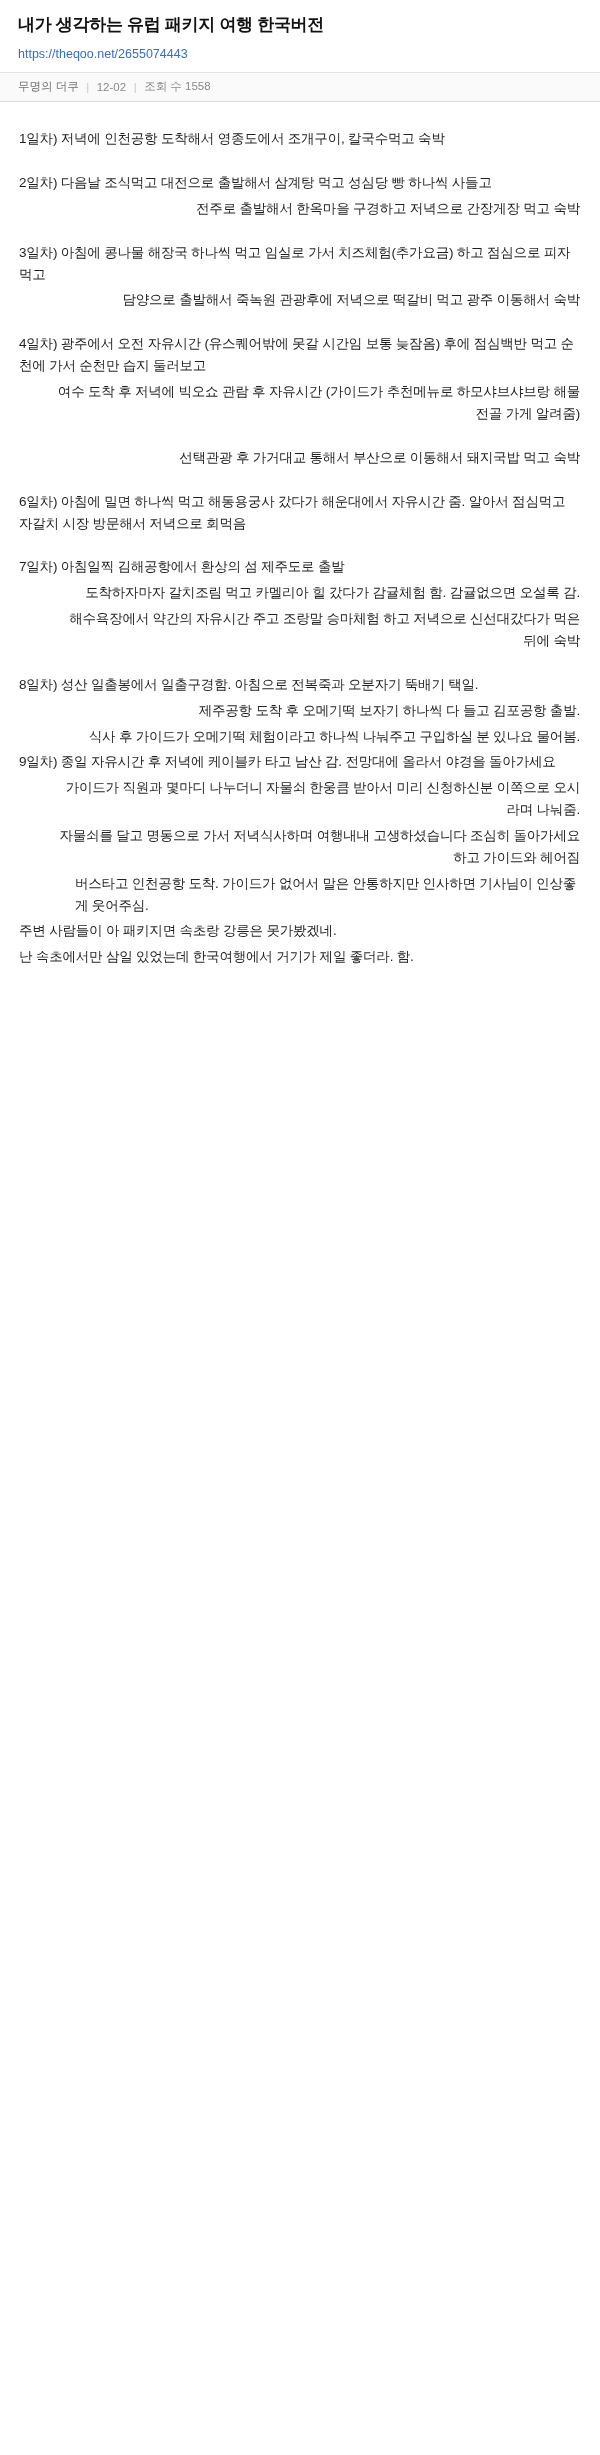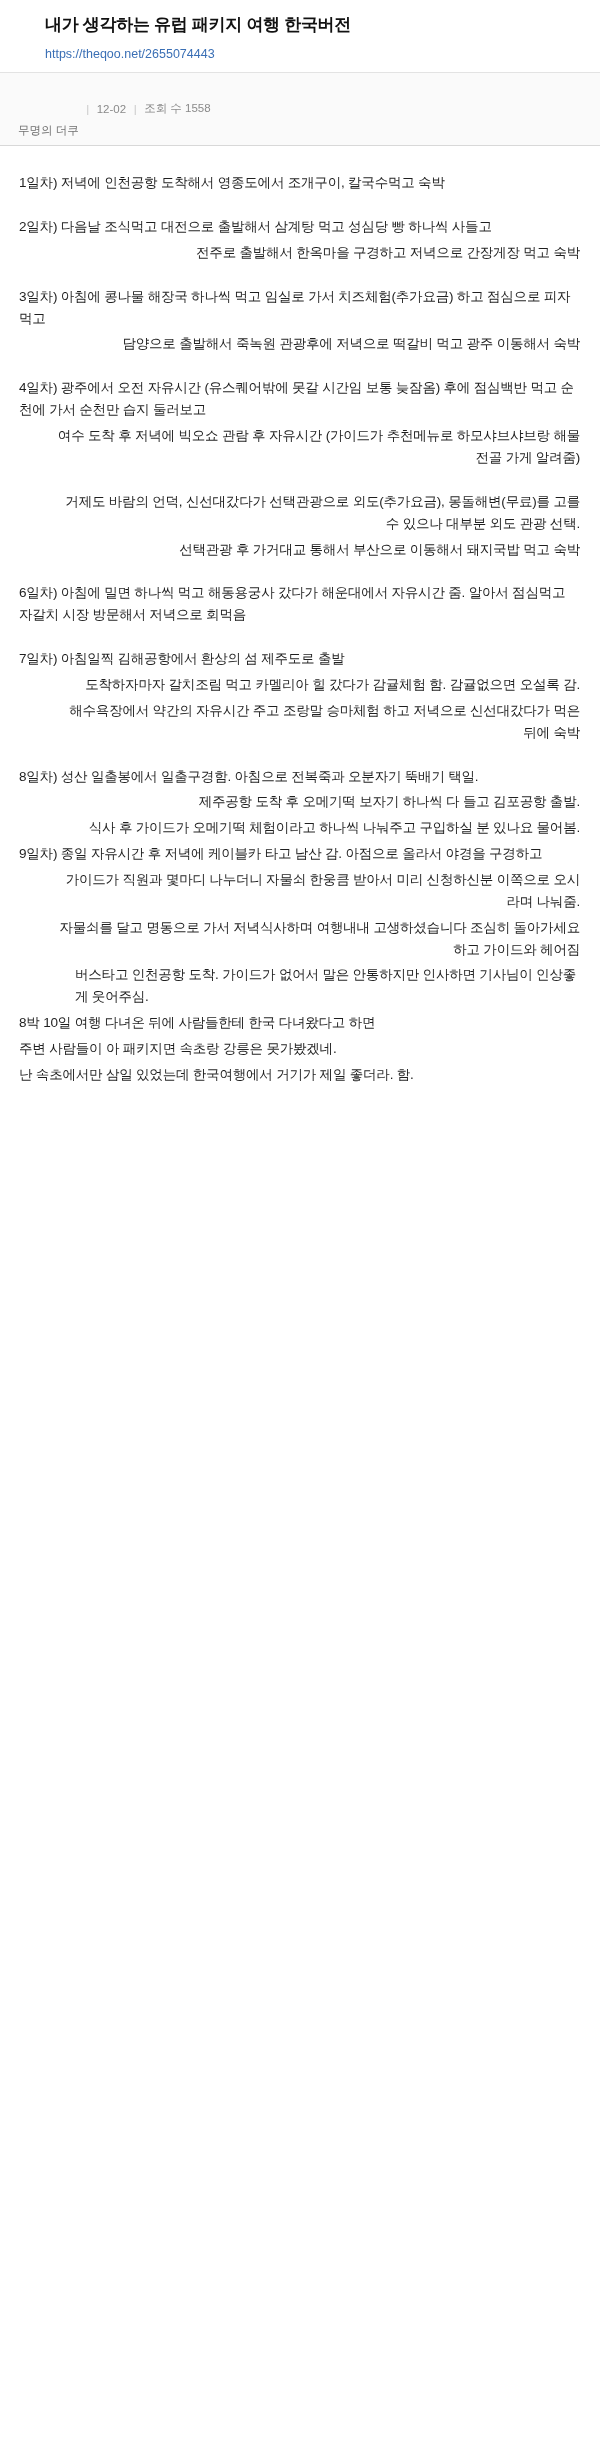--- a/index.html
+++ b/index.html
@@ -15,21 +15,20 @@
   }
   .page {
     width: 600px;
     min-height: 2455px;
     box-sizing: border-box;
     background: #ffffff;
     position: relative;
   }
   .header {
     padding: 14px 18px 0 18px;
-    margin-left: 27px;
   }
   .post-title {
     font-size: 17px;
     font-weight: bold;
     color: #111111;
     line-height: 1.35;
     letter-spacing: -0.3px;
   }
   .post-url {
     margin-top: 9px;
@@ -45,21 +44,20 @@
     border-bottom: 1px solid #d8d8d8;
     background: #fafafa;
     font-size: 11.5px;
     color: #7a7a7a;
     display: flex;
     align-items: center;
     gap: 0;
   }
   .meta-bar .author {
     color: #6f6f6f;
-    margin-top: 44px;
   }
   .meta-bar .sep {
     display: inline-block;
     width: 18px;
     text-align: center;
     color: #c9c9c9;
   }
   .meta-bar .date { color: #8a8a8a; }
   .meta-bar .views { color: #8a8a8a; }
 
@@ -99,32 +97,30 @@
 
   <div class="body-wrap">
     <div id="paragraph-host">
         <div class="para">1일차) 저녁에 인천공항 도착해서 영종도에서 조개구이, 칼국수먹고 숙박</div>
         <div class="para tight">2일차) 다음날 조식먹고 대전으로 출발해서 삼계탕 먹고 성심당 빵 하나씩 사들고</div>
         <div class="para indent1">전주로 출발해서 한옥마을 구경하고 저녁으로 간장게장 먹고 숙박</div>
         <div class="para tight">3일차) 아침에 콩나물 해장국 하나씩 먹고 임실로 가서 치즈체험(추가요금) 하고 점심으로 피자먹고</div>
         <div class="para indent1">담양으로 출발해서 죽녹원 관광후에 저녁으로 떡갈비 먹고 광주 이동해서 숙박</div>
         <div class="para tight">4일차) 광주에서 오전 자유시간 (유스퀘어밖에 못갈 시간임 보통 늦잠옴) 후에 점심백반 먹고 순천에 가서 순천만 습지 둘러보고</div>
         <div class="para indent1">여수 도착 후 저녁에 빅오쇼 관람 후 자유시간 (가이드가 추천메뉴로 하모샤브샤브랑 해물전골 가게 알려줌)</div>
-        <div class="para indent1 tight">거제도 바람의 언덕, 신선대갔다가 선택관광으로 외도(추가요금), 몽돌해변(무료)를 고를 수 있으나 대부분 외도 관광 선택.</div>
         <div class="para indent1">선택관광 후 가거대교 통해서 부산으로 이동해서 돼지국밥 먹고 숙박</div>
         <div class="para">6일차) 아침에 밀면 하나씩 먹고 해동용궁사 갔다가 해운대에서 자유시간 줌. 알아서 점심먹고 자갈치 시장 방문해서 저녁으로 회먹음</div>
         <div class="para tight">7일차) 아침일찍 김해공항에서 환상의 섬 제주도로 출발</div>
         <div class="para indent1 tight">도착하자마자 갈치조림 먹고 카멜리아 힐 갔다가 감귤체험 함. 감귤없으면 오설록 감.</div>
         <div class="para indent1">해수욕장에서 약간의 자유시간 주고 조랑말 승마체험 하고 저녁으로 신선대갔다가 먹은 뒤에 숙박</div>
         <div class="para tight">8일차) 성산 일출봉에서 일출구경함. 아침으로 전복죽과 오분자기 뚝배기 택일.</div>
         <div class="para indent1 tight">제주공항 도착 후 오메기떡 보자기 하나씩 다 들고 김포공항 출발.</div>
         <div class="para indent1 tight">식사 후 가이드가 오메기떡 체험이라고 하나씩 나눠주고 구입하실 분 있나요 물어봄.</div>
-        <div class="para tight">9일차) 종일 자유시간 후 저녁에 케이블카 타고 남산 감. 아점으로 올라서 야경을 구경하고</div>
+        <div class="para tight">9일차) 종일 자유시간 후 저녁에 케이블카 타고 남산 감. 전망대에 올라서 야경을 돌아가세요</div>
         <div class="para indent1 tight">가이드가 직원과 몇마디 나누더니 자물쇠 한웅큼 받아서 미리 신청하신분 이쪽으로 오시라며 나눠줌.</div>
         <div class="para indent1 tight">자물쇠를 달고 명동으로 가서 저녁식사하며 여행내내 고생하셨습니다 조심히 돌아가세요 하고 가이드와 헤어짐</div>
         <div class="para indent2 tight">버스타고 인천공항 도착. 가이드가 없어서 말은 안통하지만 인사하면 기사님이 인상좋게 웃어주심.</div>
-        <div class="para tight">8박 10일 여행 다녀온 뒤에 사람들한테 한국 다녀왔다고 하면</div>
         <div class="para tight">주변 사람들이 아 패키지면 속초랑 강릉은 못가봤겠네.</div>
         <div class="para">난 속초에서만 삼일 있었는데 한국여행에서 거기가 제일 좋더라. 함.</div>
       </div>
   </div>
 
 </div>
 
 </body></html>

